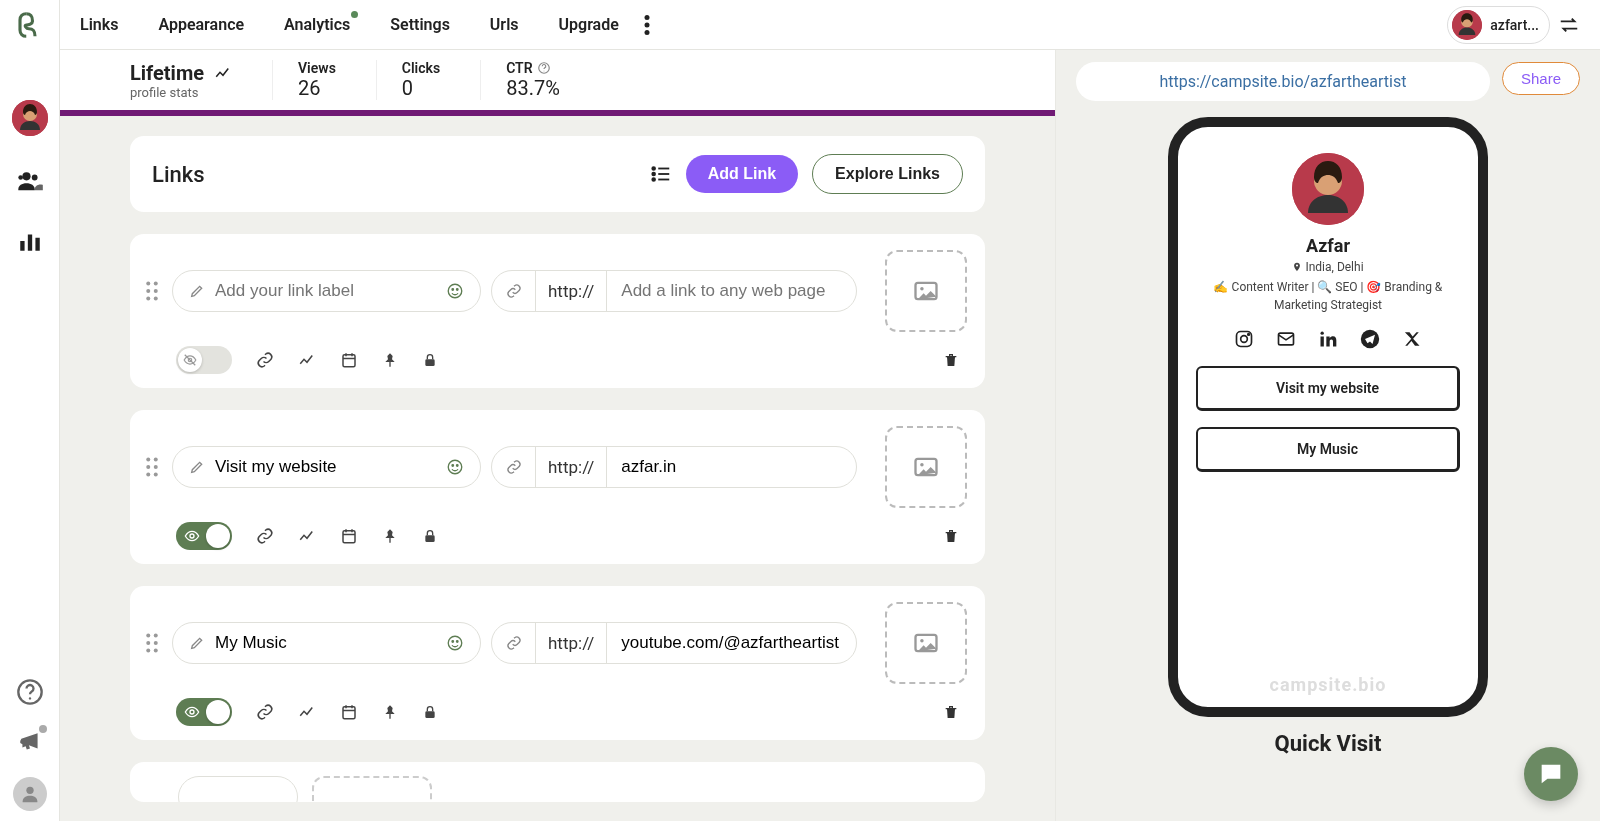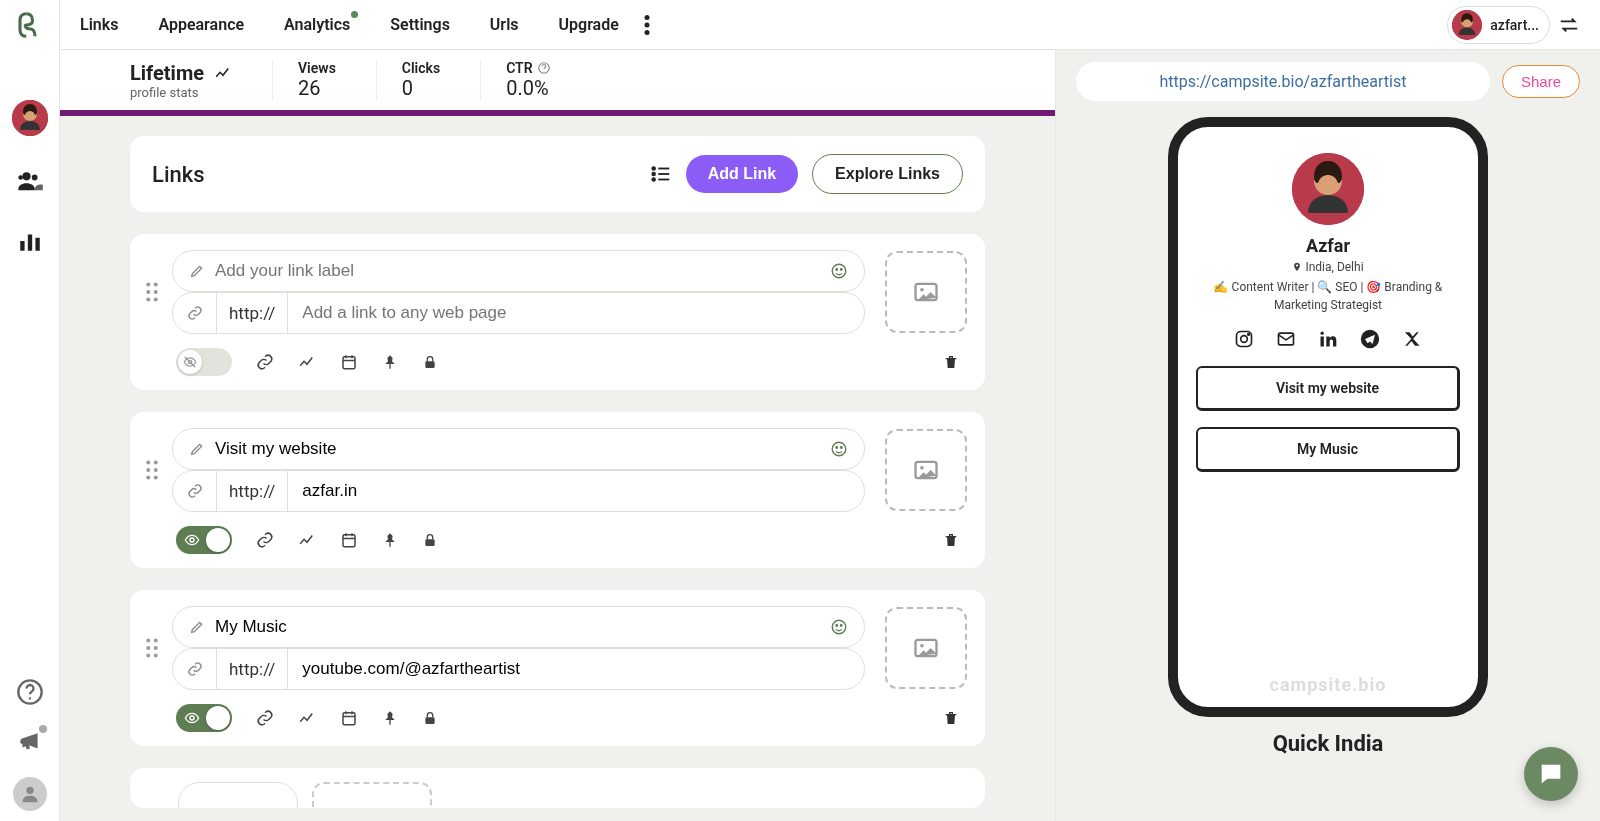--- a/index.html
+++ b/index.html
@@ -40,21 +40,21 @@
   .links-container { padding: 20px 70px; }
   .links-header { background: #fff; border-radius: 14px; padding: 18px 22px; display: flex; align-items: center; gap: 14px; margin-bottom: 22px; }
   .links-header h2 { font-size: 22px; font-weight: 500; flex: 1; }
   .list-icon { cursor: pointer; }
   .btn-primary { background: #8b5cf6; color: #fff; border: none; border-radius: 22px; padding: 10px 22px; font-size: 16px; font-weight: 600; cursor: pointer; }
   .btn-outline { background: #fff; color: #222; border: 1px solid #5e7d53; border-radius: 22px; padding: 10px 22px; font-size: 16px; font-weight: 600; cursor: pointer; }
 
   .link-card { background: #fff; border-radius: 14px; padding: 16px 18px 14px 12px; margin-bottom: 22px; position: relative; }
   .link-row { display: flex; align-items: center; gap: 10px; }
   .drag-handle { width: 20px; display: flex; align-items: center; justify-content: center; cursor: grab; color: #999; }
-  .link-inputs { flex: 1; display: flex; flex-direction: column; }
+  .link-inputs { flex: 1; display: flex; flex-direction: row; gap: 10px; }
   .input-box { border: 1px solid #e0e0da; border-radius: 22px; padding: 0 16px; height: 42px; display: flex; align-items: center; gap: 10px; }
   .input-box .icon { color: #888; }
   .input-box input { border: none; outline: none; font-size: 17px; flex: 1; background: transparent; }
   .input-box .smiley { color: #5e7d53; cursor: pointer; }
   .url-box { display: flex; align-items: center; border: 1px solid #e0e0da; border-radius: 22px; height: 42px; overflow: hidden; }
   .url-box .icon-cell { width: 44px; display: flex; align-items: center; justify-content: center; color: #888; border-right: 1px solid #e0e0da; height: 100%; }
   .url-box .proto { padding: 0 12px; color: #333; font-size: 17px; border-right: 1px solid #e0e0da; height: 100%; display: flex; align-items: center; }
   .url-box input { border: none; outline: none; font-size: 17px; flex: 1; padding: 0 14px; background: transparent; }
   .thumb-box { width: 82px; height: 82px; border: 2px dashed #bbb; border-radius: 12px; display: flex; align-items: center; justify-content: center; color: #999; cursor: pointer; margin-left: 10px; }
   
@@ -65,23 +65,23 @@
   .toggle .knob { position: absolute; width: 24px; height: 24px; border-radius: 50%; background: #fff; top: 2px; display: flex; align-items: center; justify-content: center; box-shadow: 0 1px 3px rgba(0,0,0,.2); }
   .toggle.off .knob { left: 2px; }
   .toggle.on .knob { right: 2px; }
   .toggle.off .knob svg { color: #999; }
   .toggle.on .eye-bg { position: absolute; left: 8px; top: 6px; color: #fff; }
   .footer-icon { color: #444; cursor: pointer; }
   .trash { margin-left: auto; margin-right: 8px; color: #333; cursor: pointer; }
 
   
   .preview-pane { position: absolute; top: 50px; right: 0; width: calc(100% - 60px - 995px); bottom: 0; border-left: 1px solid #e8e8e3; display: flex; flex-direction: column; align-items: center; padding: 12px 20px; }
-  .preview-url-row { width: 100%; display: flex; align-items: center; gap: 12px; margin-bottom: 16px; }
+  .preview-url-row { width: 100%; display: flex; align-items: flex-start; gap: 12px; margin-bottom: 16px; }
   .preview-url { flex: 1; background: #fff; border-radius: 20px; padding: 10px 18px; text-align: center; color: #3b6fa3; font-size: 16px; }
-  .share-btn { border: 1.5px solid #e08a3a; color: #ec4899; background: #fff; border-radius: 20px; padding: 7px 18px; font-size: 15px; font-weight: 500; cursor: pointer; }
+  .share-btn { border: 1.5px solid #e08a3a; color: #8b5cf6; background: #fff; border-radius: 20px; padding: 7px 18px; font-size: 15px; font-weight: 500; cursor: pointer; }
   .phone { width: 320px; height: 600px; border: 10px solid #222; border-radius: 40px; background: #fff; overflow: hidden; position: relative; display: flex; flex-direction: column; align-items: center; padding: 20px 18px; }
   .phone .avatar-lg { width: 72px; height: 72px; border-radius: 50%; background: #b83a4b; margin-top: 6px; }
   .phone .pname { font-weight: 700; font-size: 18px; margin-top: 10px; }
   .phone .ploc { font-size: 12px; color: #444; margin-top: 4px; display: flex; align-items: center; gap: 3px; }
   .phone .pbio { font-size: 12px; color: #444; text-align: center; margin-top: 4px; line-height: 1.5; }
   .phone .socials { display: flex; gap: 20px; margin-top: 14px; }
   .phone .socials .s-icon { width: 22px; height: 22px; display: flex; align-items: center; justify-content: center; }
   .phone .plink { width: 100%; border: 2px solid #222; border-bottom-width: 3px; border-right-width: 3px; border-radius: 6px; padding: 12px; text-align: center; font-weight: 600; font-size: 14px; margin-top: 16px; cursor: pointer; }
   .phone .watermark { position: absolute; bottom: 12px; color: #ddd; font-size: 18px; font-weight: 700; letter-spacing: 1px;}
   .quick-view { font-size: 22px; font-weight: 700; margin-top: 14px; }
@@ -205,21 +205,21 @@
     </div>
     <div class="stat-box">
       <div class="label">
           <span>CTR</span>
         <svg width="14" height="14" viewBox="0 0 24 24" fill="none" stroke="#888" stroke-width="2">
             <circle cx="12" cy="12" r="9"></circle>
             <path d="M9 9a3 3 0 1 1 4 2.8c-.7.4-1 .8-1 1.7"></path>
             <circle cx="12" cy="17" r=".8" fill="#888" stroke="none"></circle>
           </svg>
       </div>
-      <div class="value">0.0%</div>
+      <div class="value">83.7%</div>
     </div>
   </div>
 
   <div class="links-container">
     <div class="links-header">
       <h2>Links</h2>
       <div class="list-icon">
         <svg width="22" height="22" viewBox="0 0 24 24" fill="none" stroke="#222" stroke-width="2">
             <circle cx="4" cy="6" r="1.5" fill="#222"></circle>
             <circle cx="4" cy="12" r="1.5" fill="#222"></circle>
@@ -585,20 +585,20 @@
       <div class="s-icon">
           <svg width="18" height="18" viewBox="0 0 24 24" fill="#222">
             <path d="M18 3h3l-7.5 8.6L22 21h-6l-4.7-6.2L5.8 21H3l8-9.2L2.5 3h6.2l4.2 5.6z"></path>
           </svg>
         </div>
     </div>
     <div class="plink">Visit my website</div>
     <div class="plink">My Music</div>
     <div class="watermark">campsite.bio</div>
   </div>
-  <div class="quick-view">Quick India</div>
+  <div class="quick-view">Quick Visit</div>
 </div>
 
 <div class="chat-fab">
   <svg width="28" height="28" viewBox="0 0 24 24" fill="#fff">
       <path d="M4 4h16v12H9l-5 4V4z"></path>
     </svg>
 </div>
 
 </body></html>

